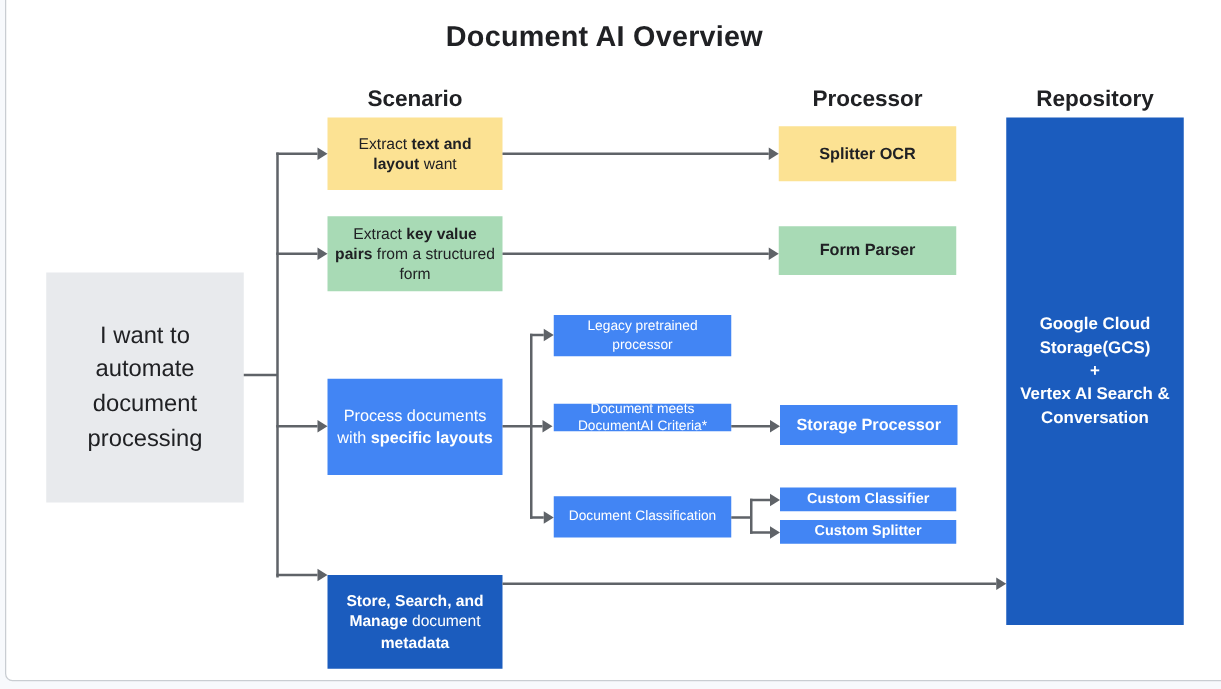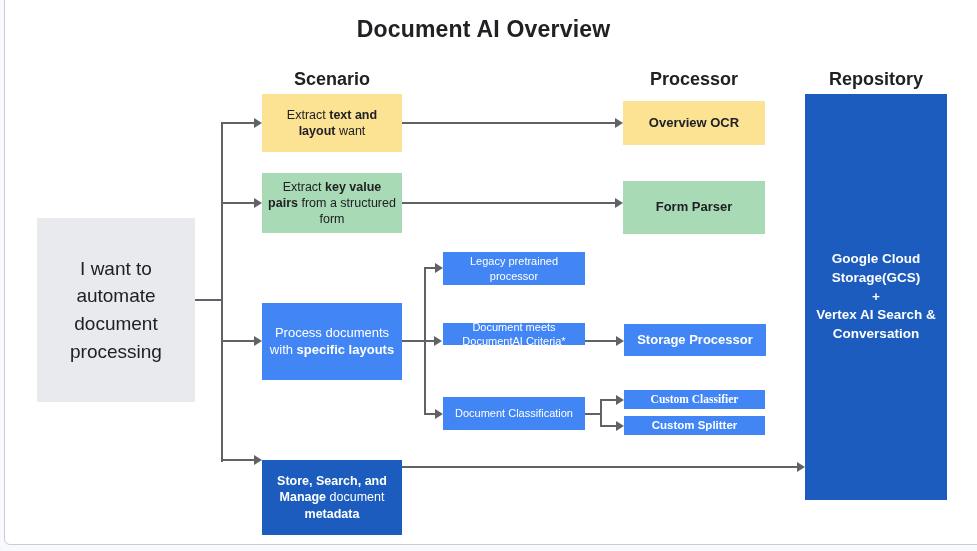--- a/index.html
+++ b/index.html
@@ -84,28 +84,28 @@
 
   <div class="box grayb fs14" style="left:37px; top:207px; width:158px; height:184px; padding:0 14px;">
     <div>I want to automate document processing</div>
   </div>
 
   <div class="box yellow fs125 pad6" style="left:262px; top:94px; width:140px; height:58px;">
     <div><span>Extract </span><span class="b">text and layout</span><span> want</span></div>
   </div>
 
   <div class="box yellow fs13 b pad6" style="left:623px; top:101px; width:142px; height:44px;">
-    <div>Overview OCR</div>
+    <div>Splitter OCR</div>
   </div>
 
   <div class="box green fs125 pad6" style="left:262px; top:173px; width:140px; height:60px;">
     <div><span>Extract </span><span class="b">key value pairs</span><span> from a structured form</span></div>
   </div>
 
-  <div class="box green fs13 b pad6" style="left:623px; top:181px; width:142px; height:53px;">
+  <div class="box green fs13 b pad6" style="left:623px; top:181px; width:142px; height:39px;">
     <div>Form Parser</div>
   </div>
 
   <div class="box blue fs13 pad6" style="left:262px; top:303px; width:140px; height:77px;">
     <div><span>Process documents with </span><span class="b">specific layouts</span></div>
   </div>
 
   <div class="box blue fs11 pad6" style="left:443px; top:252px; width:142px; height:33px;">
     <div>Legacy pretrained processor</div>
   </div>
@@ -115,21 +115,21 @@
   </div>
 
   <div class="box blue fs13 b pad6" style="left:624px; top:324px; width:142px; height:32px;">
     <div>Storage Processor</div>
   </div>
 
   <div class="box blue fs11 pad6" style="left:443px; top:397px; width:142px; height:33px;">
     <div>Document Classification</div>
   </div>
 
-  <div class="box blue fs115 b pad6" style="left:624px; top:390px; width:141px; height:19px;font-family:Liberation Serif, serif;">
+  <div class="box blue fs115 b pad6" style="left:624px; top:390px; width:141px; height:19px;">
     <div>Custom Classifier</div>
   </div>
 
   <div class="box blue fs115 b pad6" style="left:624px; top:416px; width:141px; height:19px;">
     <div>Custom Splitter</div>
   </div>
 
   <div class="box darkblue fs125 pad6" style="left:262px; top:432px; width:140px; height:75px;margin-top:28px;">
     <div><span class="b">Store, Search, and Manage</span><span> document </span><span class="b">metadata</span></div>
   </div>

